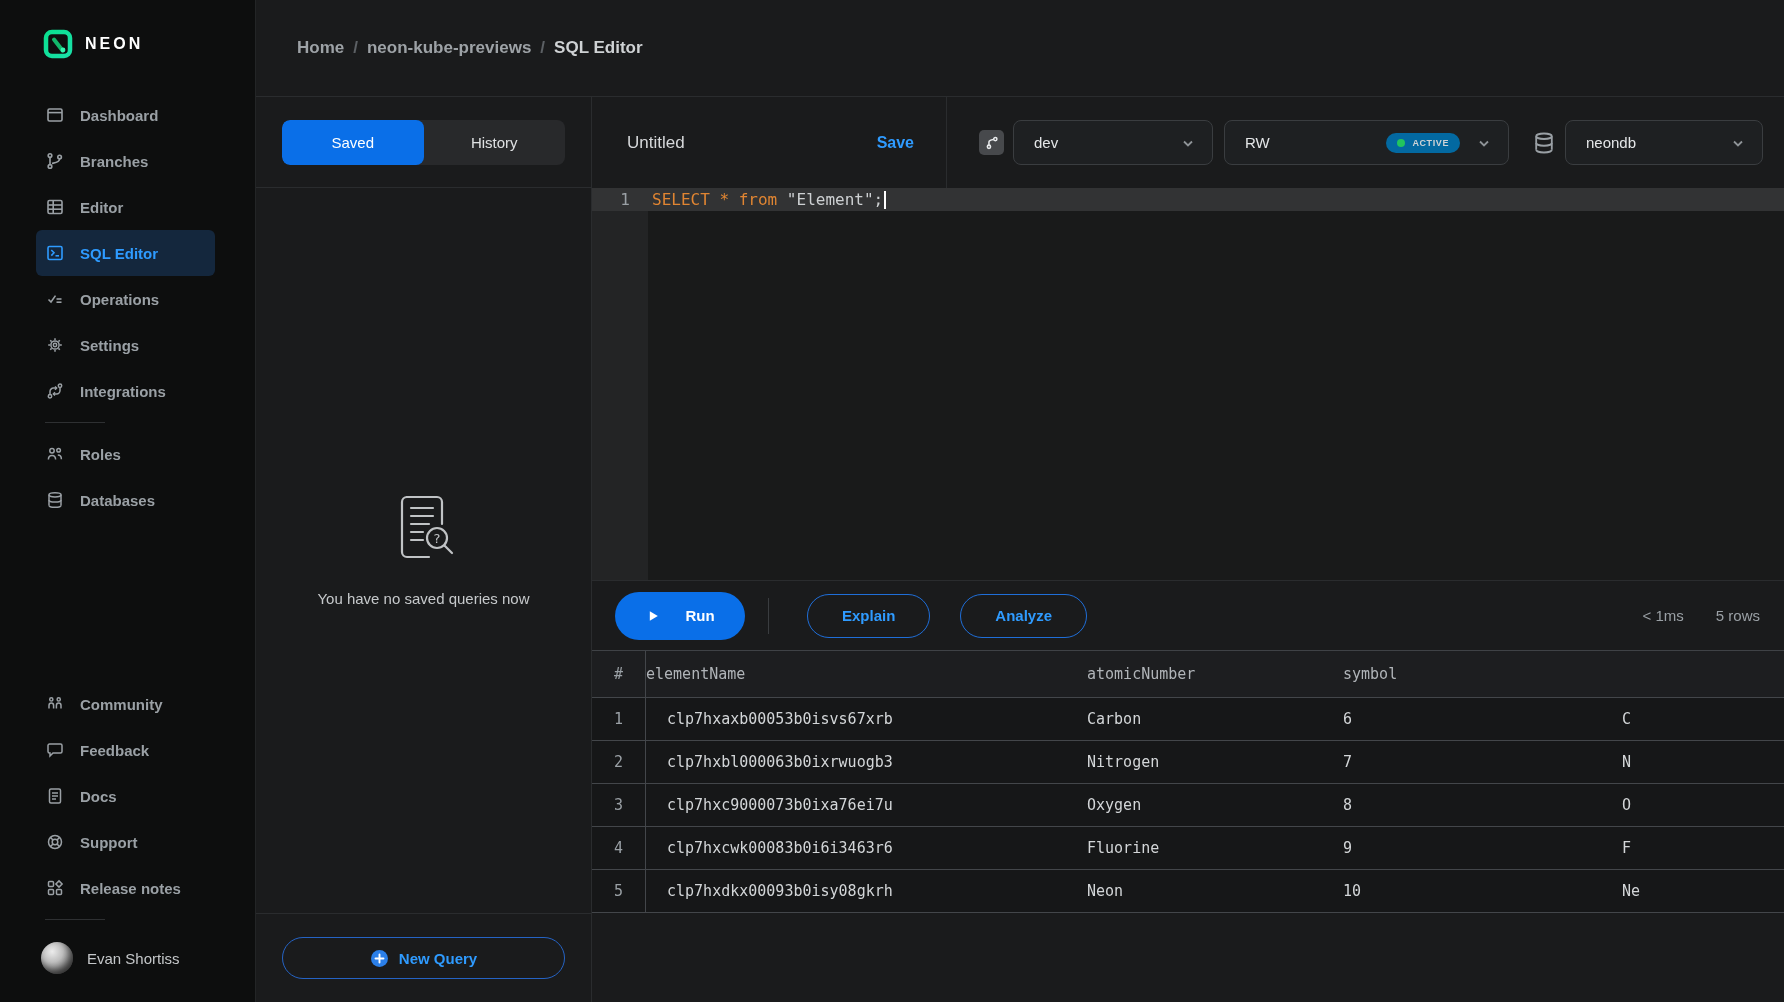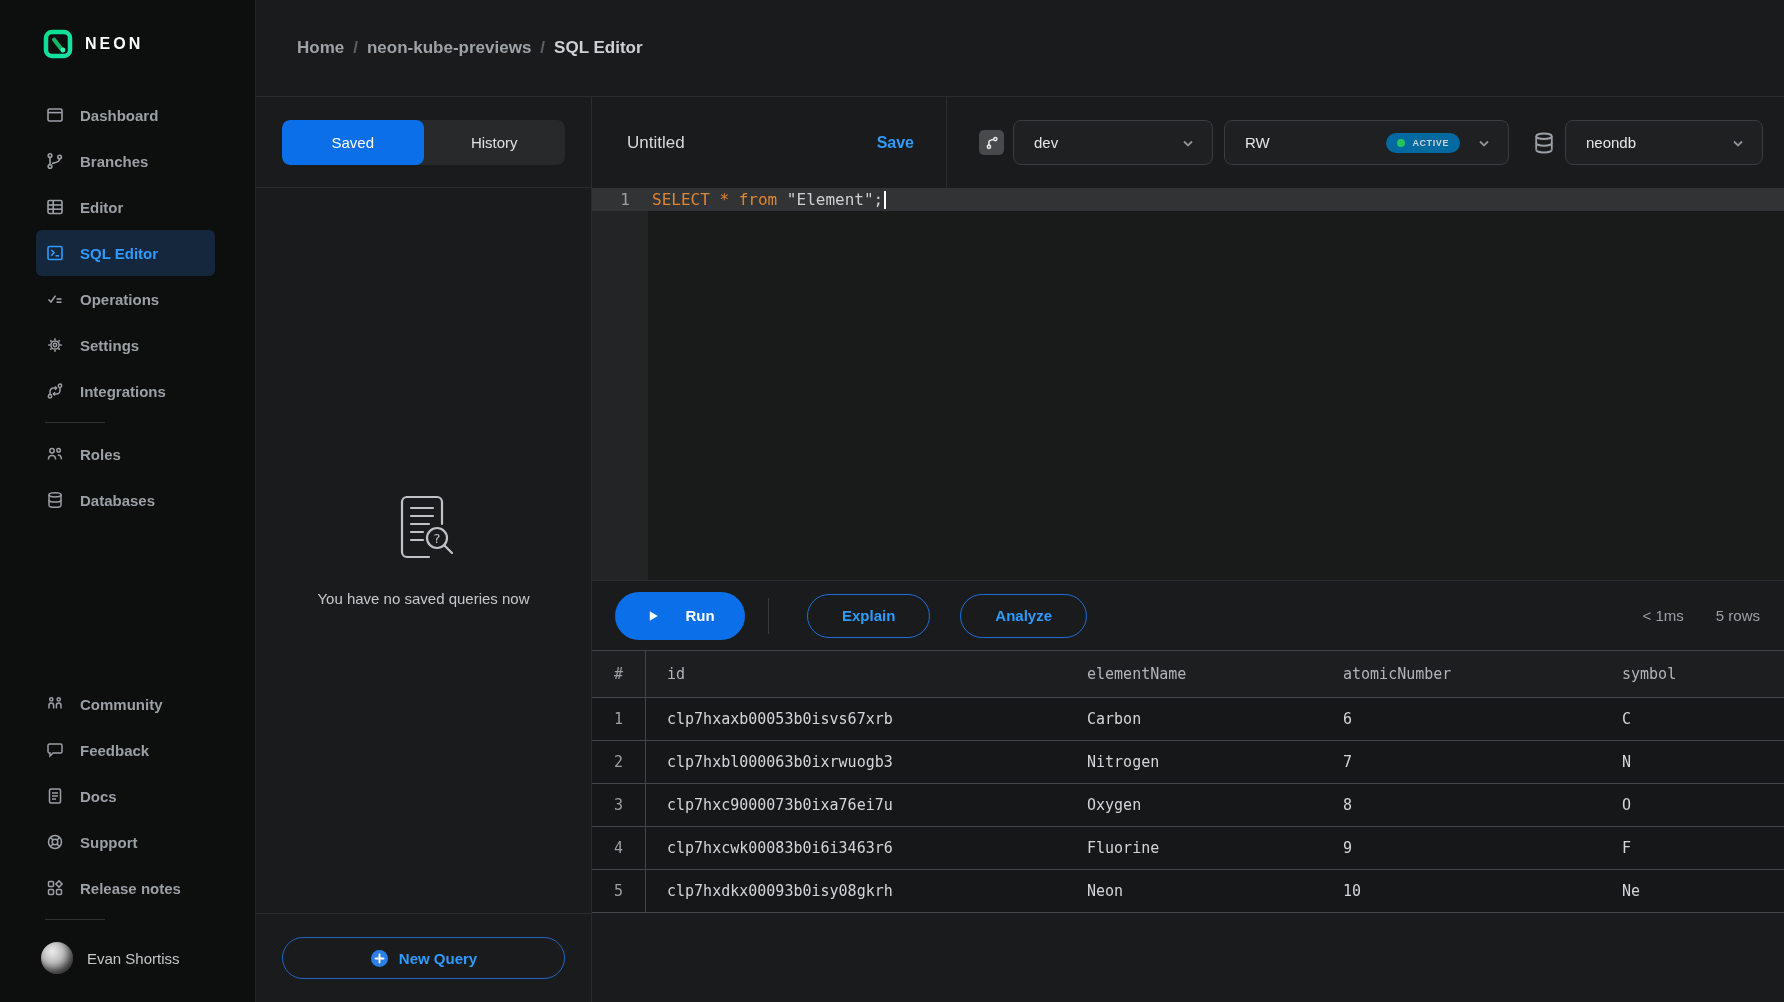--- a/index.html
+++ b/index.html
@@ -404,21 +404,20 @@
           <button class="ghost-btn">Analyze</button>
           <span class="toolbar-status">
             <span>&lt; 1ms</span>
             <span>5 rows</span>
           </span>
         </div>
 
         <div class="results-table">
           <div class="t-row t-head">
             <span class="t-cell-num">#</span>
-            <span class="t-cell t-cell-id">id</span>
             <span class="t-cell">elementName</span>
             <span class="t-cell">atomicNumber</span>
             <span class="t-cell">symbol</span>
           </div>
           <div class="t-row">
             <span class="t-cell-num">1</span>
             <span class="t-cell t-cell-id">clp7hxaxb00053b0isvs67xrb</span>
             <span class="t-cell">Carbon</span>
             <span class="t-cell">6</span>
             <span class="t-cell">C</span>

